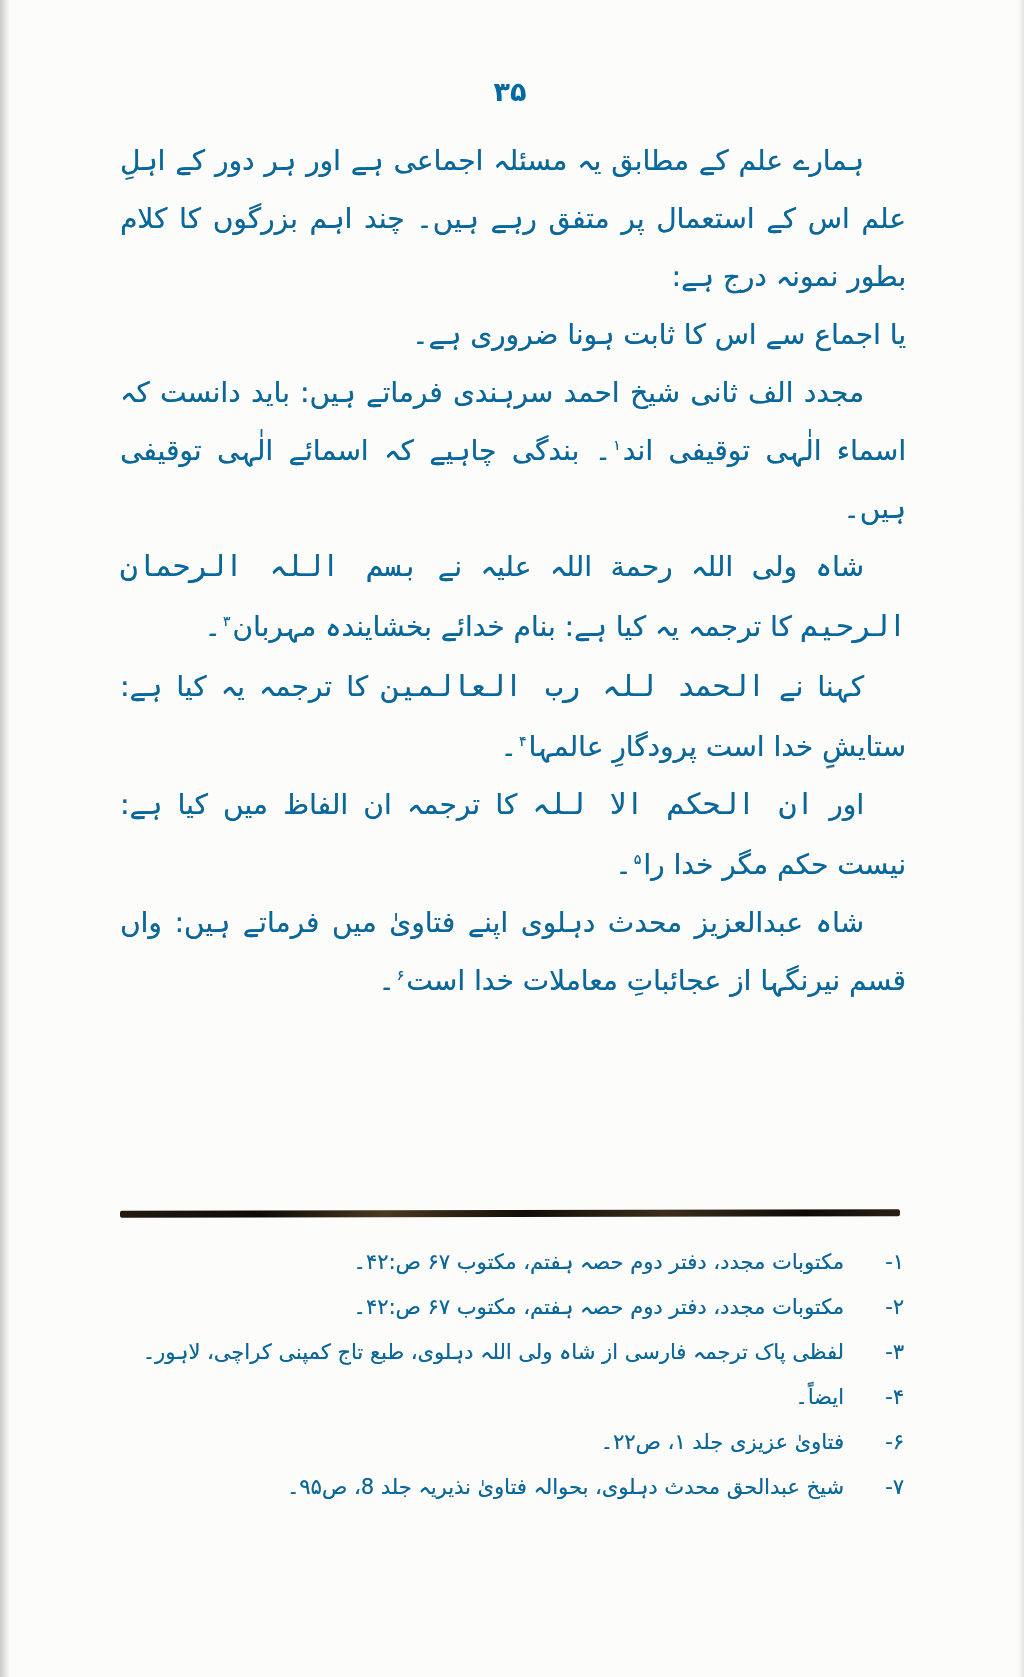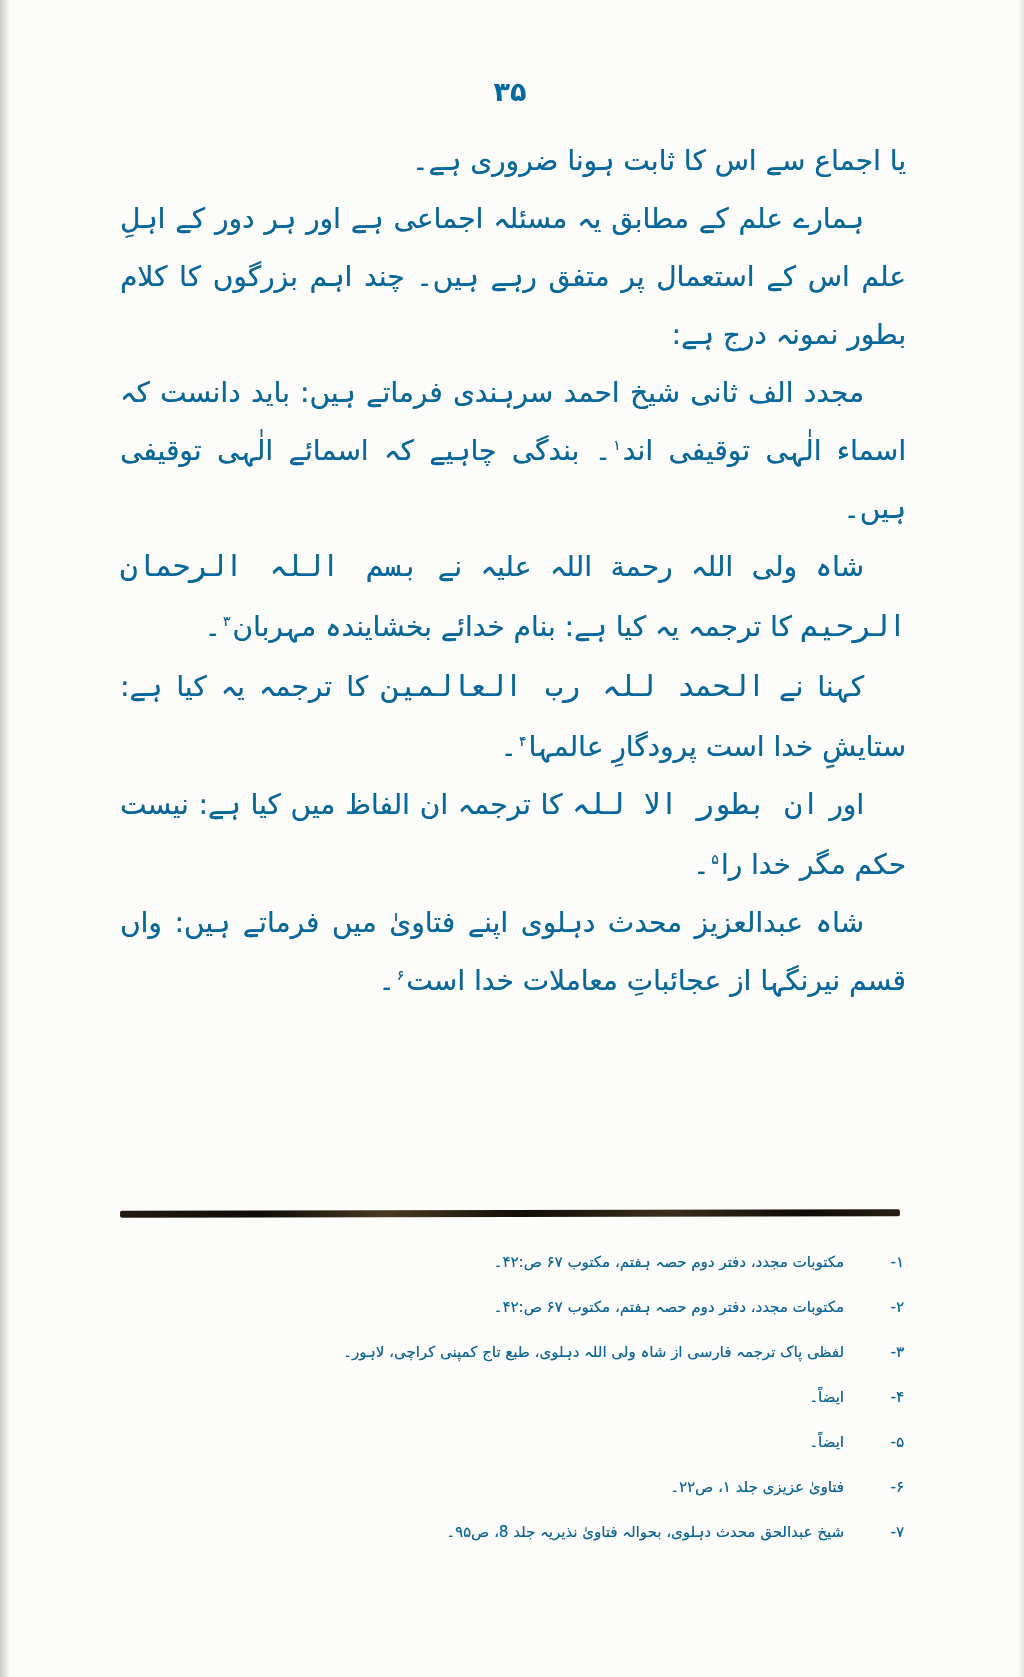--- a/index.html
+++ b/index.html
@@ -41,48 +41,47 @@
   sup.fn-mark{font-size:14px;line-height:0;vertical-align:super;margin:0 2px;}
   .footnote-rule{
     position:absolute;top:1210px;left:120px;width:780px;height:7px;
     background:linear-gradient(90deg,#241b10 0%,#0e0a06 18%,#4a3a20 34%,#120d07 52%,#3c2f1c 70%,#0e0a06 88%,#2a2014 100%);
     transform:rotate(-0.12deg);
     border-radius:2px;
   }
   .footnotes{
     position:absolute;top:1240px;right:120px;width:784px;
     direction:rtl;
-    font-size:15px;line-height:45px;
+    font-size:21px;line-height:45px;
     text-shadow:0.2px 0.3px 0.3px rgba(25,18,8,.5);
   }
   .footnote{white-space:nowrap;overflow:hidden;}
   .fn-num{display:inline-block;min-width:34px;margin-left:26px;}
 </style>
 </head>
 <body>
 
 <div class="page">
 
   <div class="page-number">۳۵</div>
 
   <div class="body-text" id="body-text">
+      <p class="para"><span>ہمارے علم کے مطابق یہ مسئلہ اجماعی ہے اور ہر دور کے اہلِ علم اس کے استعمال پر متفق رہے ہیں۔ چند اہم بزرگوں کا کلام بطور نمونہ درج ہے:</span></p>
       <p class="para no-indent"><span>یا اجماع سے اس کا ثابت ہونا ضروری ہے۔</span></p>
-      <p class="para"><span>ہمارے علم کے مطابق یہ مسئلہ اجماعی ہے اور ہر دور کے اہلِ علم اس کے استعمال پر متفق رہے ہیں۔ چند اہم بزرگوں کا کلام بطور نمونہ درج ہے:</span></p>
       <p class="para"><span>مجدد الف ثانی شیخ احمد سرہندی فرماتے ہیں: باید دانست کہ اسماء الٰہی توقیفی اند</span><sup class="fn-mark">۱</sup><span>۔ بندگی چاہیے کہ اسمائے الٰہی توقیفی ہیں۔</span></p>
       <p class="para"><span>شاہ ولی اللہ رحمة اللہ علیہ نے </span><span class="quote">بسم اللہ الرحمان الرحیم</span><span> کا ترجمہ یہ کیا ہے: بنام خدائے بخشایندہ مہربان</span><sup class="fn-mark">۳</sup><span>۔</span></p>
       <p class="para"><span>کہنا نے </span><span class="quote">الحمد للہ رب العالمین</span><span> کا ترجمہ یہ کیا ہے: ستایشِ خدا است پرودگارِ عالمہا</span><sup class="fn-mark">۴</sup><span>۔</span></p>
-      <p class="para"><span>اور </span><span class="quote">ان بطور الا للہ</span><span> کا ترجمہ ان الفاظ میں کیا ہے: نیست حکم مگر خدا را</span><sup class="fn-mark">۵</sup><span>۔</span></p>
+      <p class="para"><span>اور </span><span class="quote">ان الحکم الا للہ</span><span> کا ترجمہ ان الفاظ میں کیا ہے: نیست حکم مگر خدا را</span><sup class="fn-mark">۵</sup><span>۔</span></p>
       <p class="para"><span>شاہ عبدالعزیز محدث دہلوی اپنے فتاویٰ میں فرماتے ہیں: واں قسم نیرنگہا از عجائباتِ معاملات خدا است</span><sup class="fn-mark">۶</sup><span>۔</span></p>
     </div>
 
   <div class="footnote-rule"></div>
 
   <div class="footnotes" id="footnotes">
       <div class="footnote"><span class="fn-num">۱-</span><span class="fn-text">مکتوبات مجدد، دفتر دوم حصہ ہفتم، مکتوب ۶۷ ص:۴۲۔</span></div>
       <div class="footnote"><span class="fn-num">۲-</span><span class="fn-text">مکتوبات مجدد، دفتر دوم حصہ ہفتم، مکتوب ۶۷ ص:۴۲۔</span></div>
       <div class="footnote"><span class="fn-num">۳-</span><span class="fn-text">لفظی پاک ترجمہ فارسی از شاہ ولی اللہ دہلوی، طبع تاج کمپنی کراچی، لاہور۔</span></div>
       <div class="footnote"><span class="fn-num">۴-</span><span class="fn-text">ایضاً۔</span></div>
-      <div class="footnote"><span class="fn-num">۵-</span><span class="fn-text">ایضاً۔</span></div>
       <div class="footnote"><span class="fn-num">۶-</span><span class="fn-text">فتاویٰ عزیزی جلد ۱، ص۲۲۔</span></div>
       <div class="footnote"><span class="fn-num">۷-</span><span class="fn-text">شیخ عبدالحق محدث دہلوی، بحوالہ فتاویٰ نذیریہ جلد 8، ص۹۵۔</span></div>
     </div>
 
 </div>
 
 </body></html>

